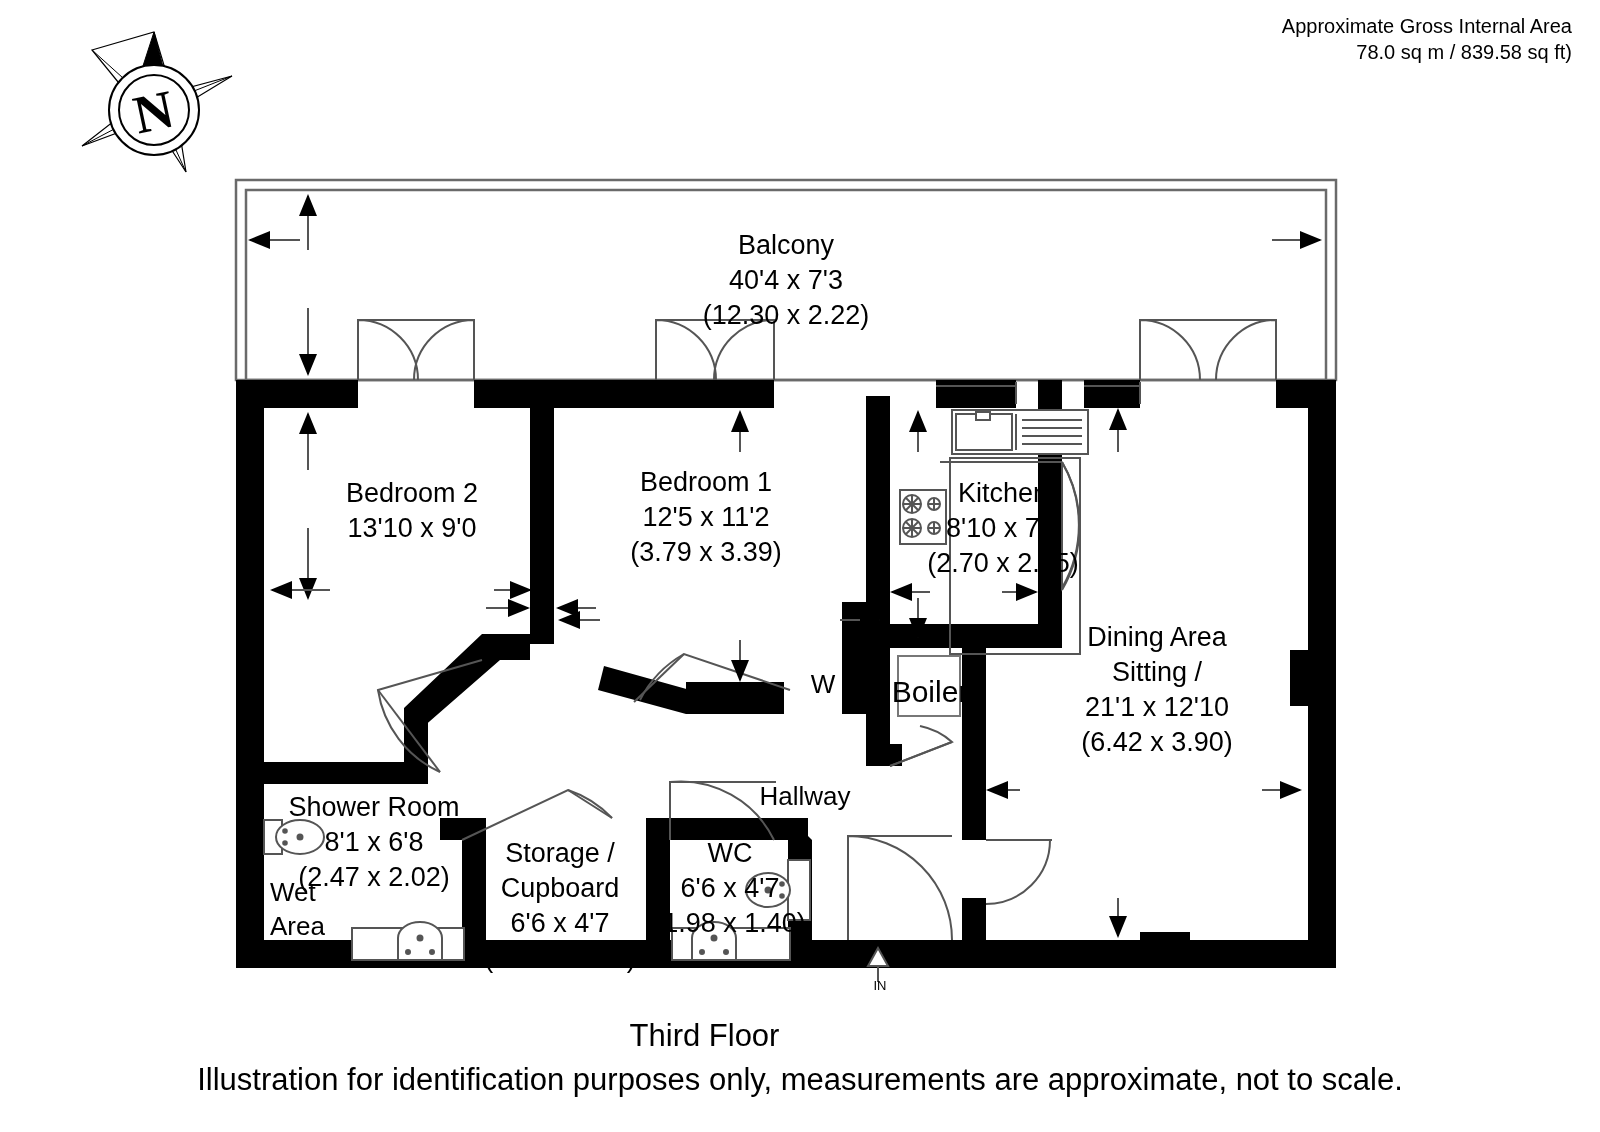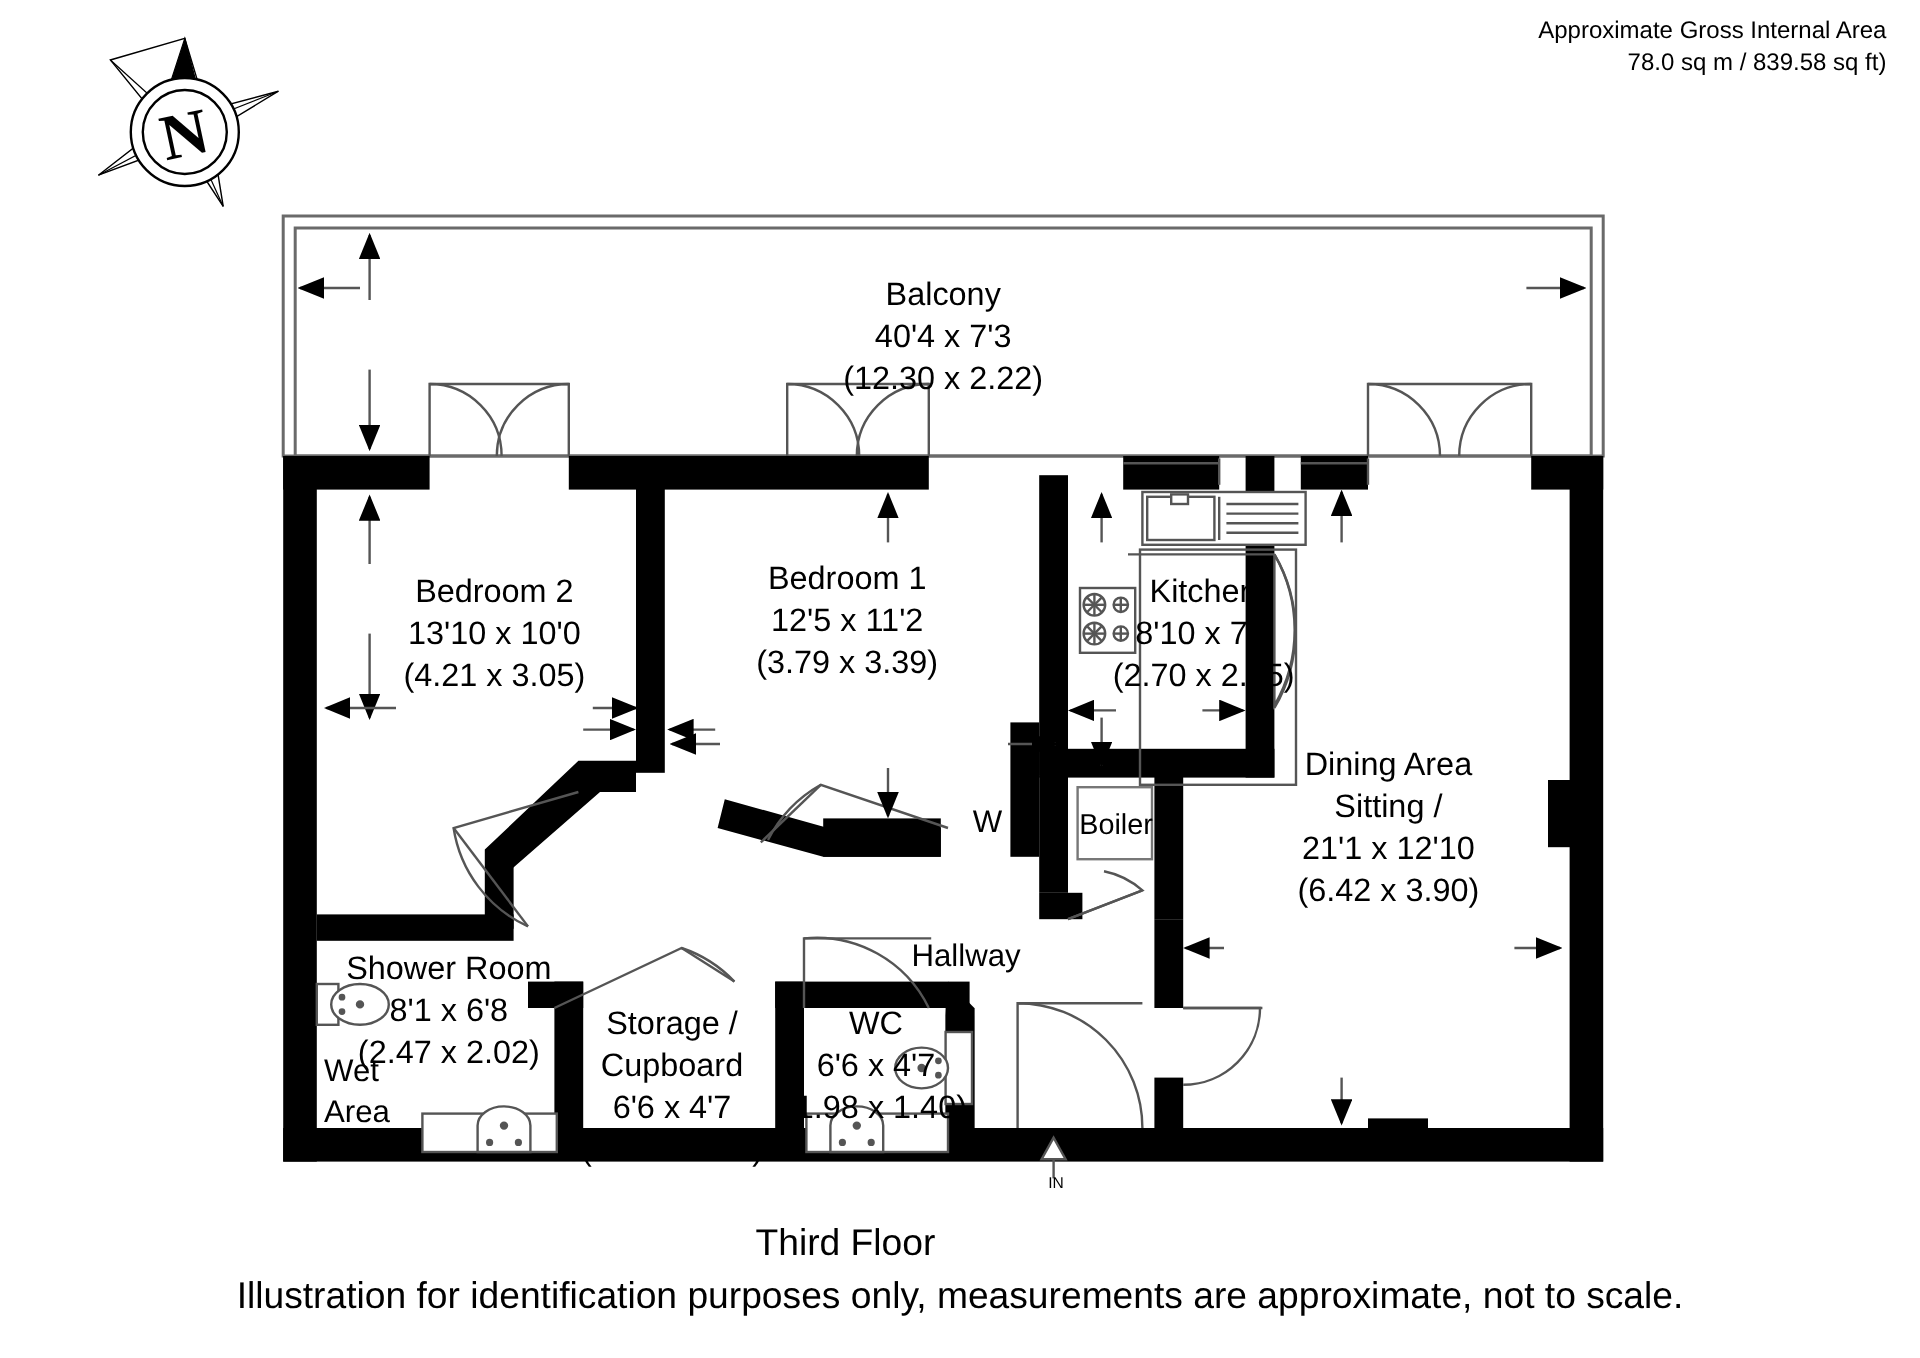--- a/index.html
+++ b/index.html
@@ -263,22 +263,21 @@
 </div>
 
 <div class="roomlabel" style="left:636px;top:228px;width:300px;">
   <div>Balcony</div>
   <div>40'4 x 7'3</div>
   <div>(12.30 x 2.22)</div>
 </div>
 
 <div class="roomlabel" style="left:262px;top:476px;width:300px;">
   <div>Bedroom 2</div>
-  <div>13'10 x 10'0</div>
-  <div>(4.21 x 3.05)</div>
+  <div>13'10 x 9'0</div>
 </div>
 
 <div class="roomlabel" style="left:556px;top:465px;width:300px;">
   <div>Bedroom 1</div>
   <div>12'5 x 11'2</div>
   <div>(3.79 x 3.39)</div>
 </div>
 
 <div class="roomlabel" style="left:878px;top:476px;width:250px;">
   <div>Kitchen</div>
@@ -314,18 +313,18 @@
 
 <div class="smalllabel" style="left:230px;top:876px;width:150px;text-align:left;">
   <div style="padding-left:40px;">Wet</div>
   <div style="padding-left:40px;">Area</div>
 </div>
 
 <div class="smalllabel" style="left:700px;top:780px;width:210px;">Hallway</div>
 
 <div class="smalllabel" style="left:778px;top:668px;width:90px;">W</div>
 
-<div class="smalllabel" style="left:880px;top:672px;width:100px;font-size:24px;">Boiler</div>
+<div class="smalllabel" style="left:880px;top:672px;width:100px;font-size:30px;">Boiler</div>
 
 <div id="in-label">IN</div>
 
 <div id="floor-title">Third Floor</div>
 <div id="disclaimer">Illustration for identification purposes only, measurements are approximate, not to scale.</div>
 
 </body></html>

